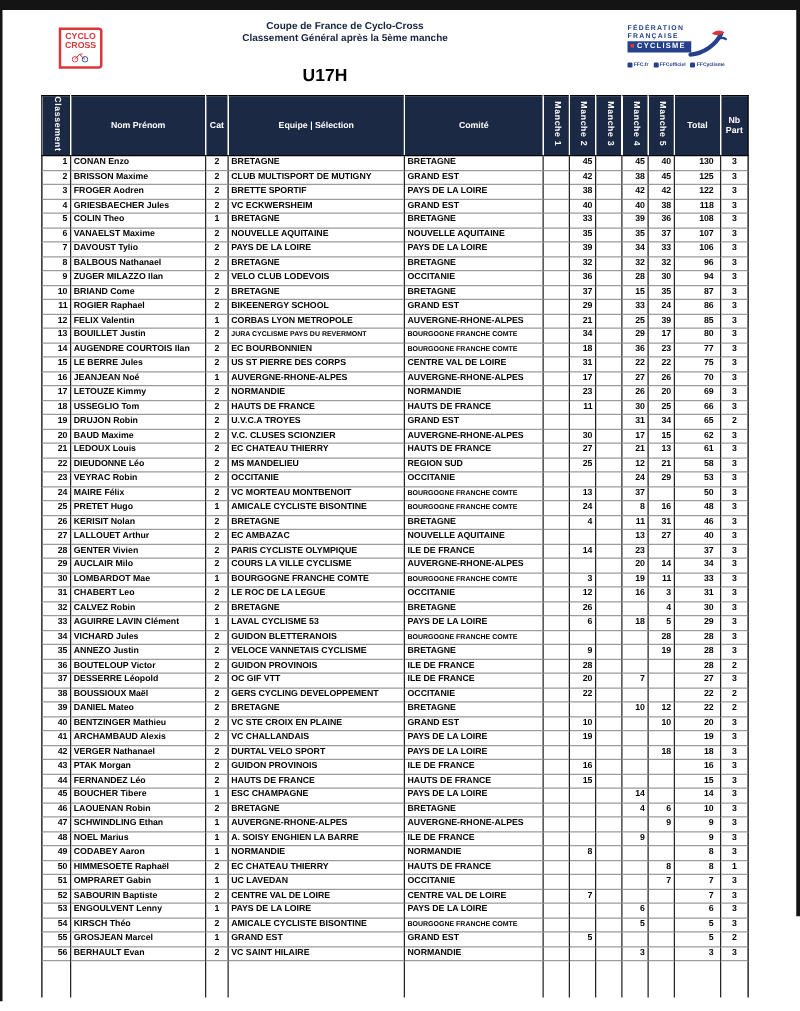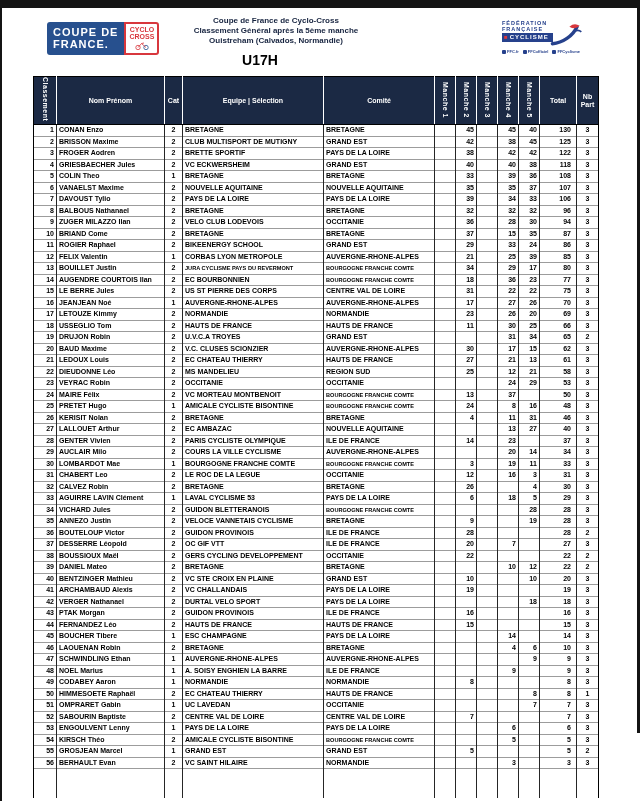--- a/index.html
+++ b/index.html
@@ -71,39 +71,34 @@
   .results tr.filler td{height:29px;border-bottom:none;}
 </style>
 </head>
 <body>
 
 <div class="topbar"></div>
 <div class="leftbar"></div>
 <div class="rightbar"></div>
 
 <div class="cdf-logo">
-  <div class="cdf-blue">
-    <div>COUPE DE</div>
-    <div>FRANCE.</div>
-  </div>
   <div class="cdf-badge">
     <div>CYCLO</div>
     <div>CROSS</div>
     <svg class="cdf-bike" viewBox="0 0 14 9">
       <circle cx="3" cy="6.5" r="2.2" fill="none" stroke="#d8373d" stroke-width="0.8"></circle>
       <circle cx="11" cy="6.5" r="2.2" fill="none" stroke="#27508e" stroke-width="0.8"></circle>
       <path d="M3 6.5 L6.5 2.5 L11 6.5 M6.5 2.5 L9 2" stroke="#d8373d" stroke-width="0.8" fill="none"></path>
     </svg>
   </div>
 </div>
 
 <div class="titles">
   <div>Coupe de France de Cyclo-Cross</div>
   <div>Classement Général après la 5ème manche</div>
-  <div>Ouistreham (Calvados, Normandie)</div>
 </div>
 <div class="category">U17H</div>
 
 <div class="ffc">
   <div class="ffc-top">
     <div class="ffc-txt">
       <span class="ffc-fed">FÉDÉRATION</span>
       <span class="ffc-fed">FRANÇAISE</span>
       <span class="ffc-bar"><span class="hash">■</span><span>CYCLISME</span></span>
     </div>

